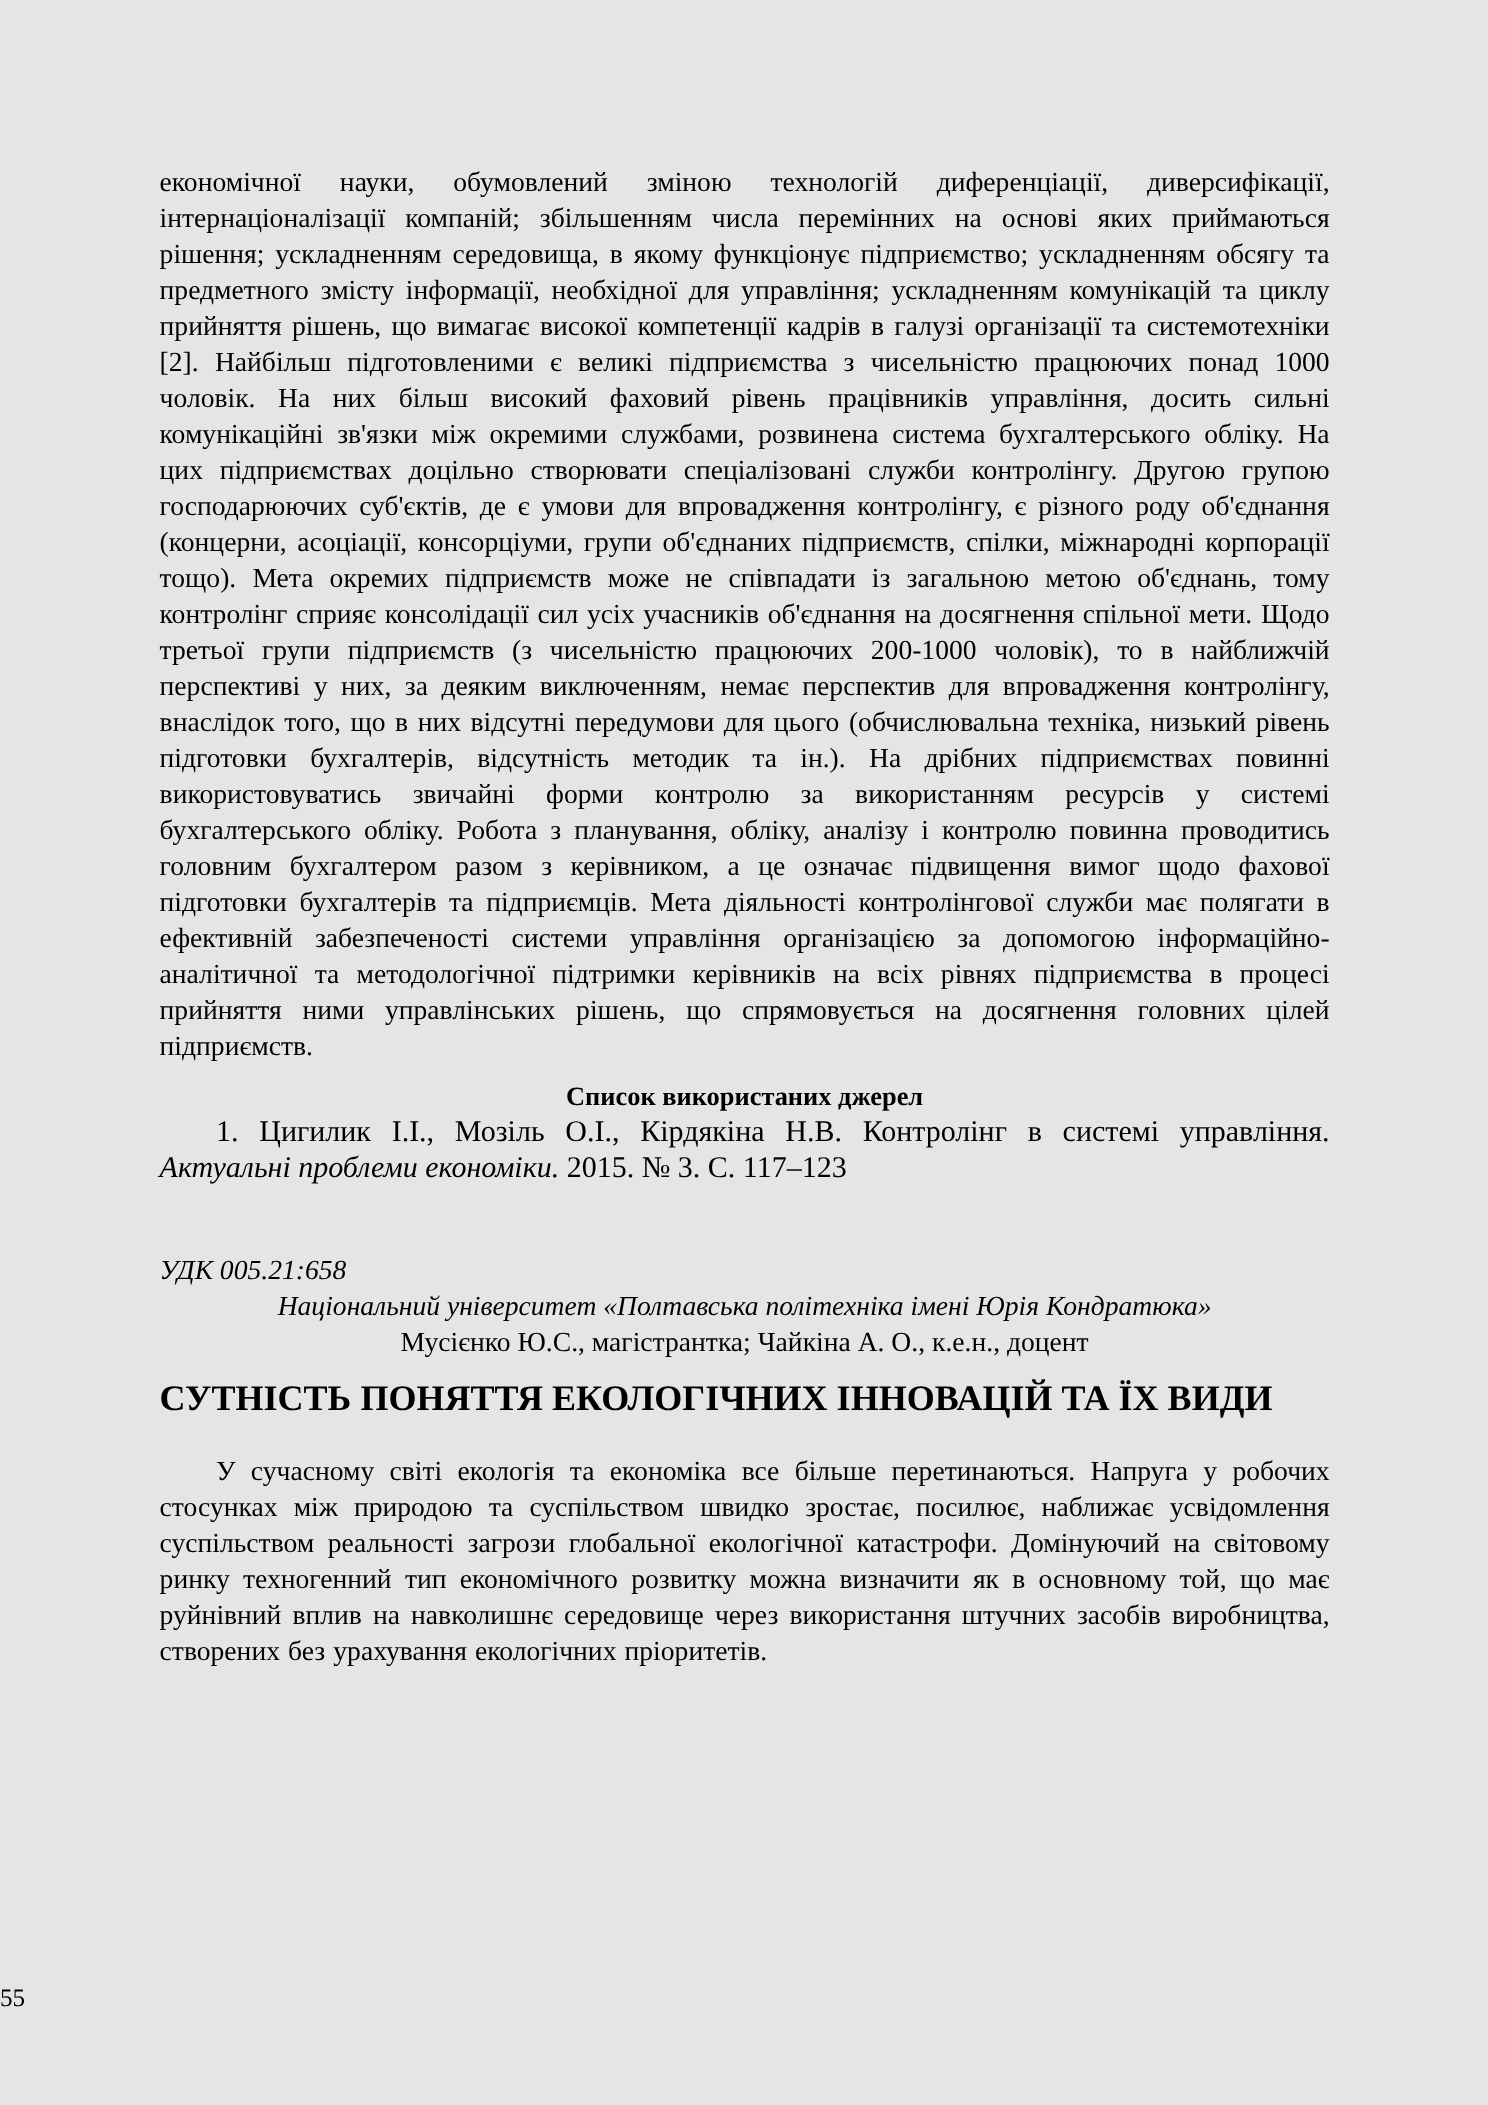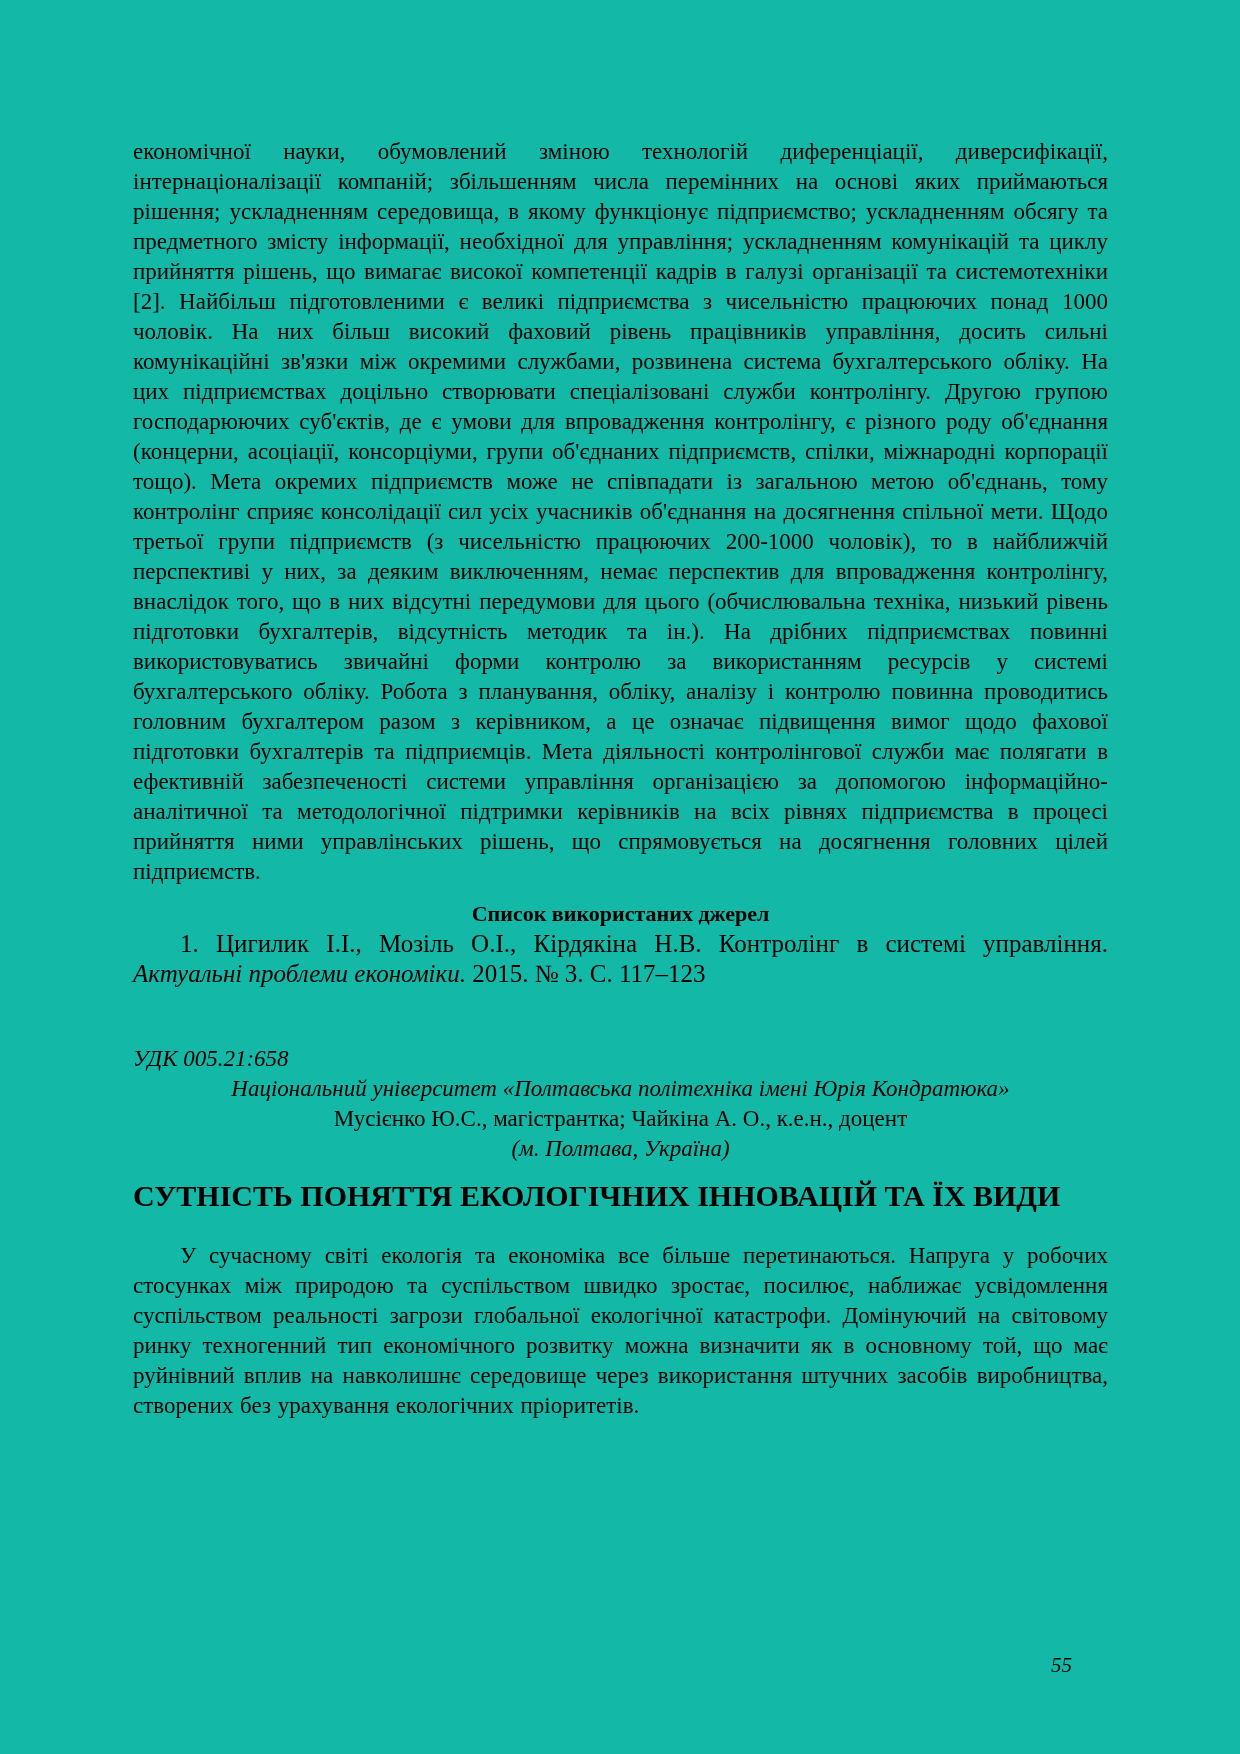--- a/index.html
+++ b/index.html
@@ -4,21 +4,21 @@
 <style>
   html, body {
     margin: 0;
     padding: 0;
     background: #ffffff;
   }
   .page {
     position: relative;
     width: 1240px;
     height: 1754px;
-    background: #14b8a6;
+    background: #e5e5e5;
     color: #000000;
     font-family: "Liberation Serif", "DejaVu Serif", serif;
     box-sizing: border-box;
     overflow: hidden;
   }
   .content {
     position: absolute;
     left: 133px;
     top: 137px;
     width: 975px;
@@ -71,24 +71,23 @@
     text-align: left;
   }
   .intro {
     margin-top: 30px;
   }
   .page-footer {
     position: absolute;
     left: 0;
     top: 1652px;
     width: 1072px;
-    text-align: right;
+    text-align: left;
     font-size: 21px;
     line-height: 26px;
-    font-style: italic;
   }
 </style>
 </head>
 <body>
 
 <div class="page">
   <div class="content">
 
     <p class="para">економічної науки, обумовлений зміною технологій диференціації, диверсифікації, інтернаціоналізації компаній; збільшенням числа перемінних на основі яких приймаються рішення; ускладненням середовища, в якому функціонує підприємство; ускладненням обсягу та предметного змісту інформації, необхідної для управління; ускладненням комунікацій та циклу прийняття рішень, що вимагає високої компетенції кадрів в галузі організації та системотехніки [2].  Найбільш підготовленими є великі підприємства з чисельністю працюючих понад 1000 чоловік. На них більш високий фаховий рівень працівників управління, досить сильні комунікаційні зв'язки між окремими службами, розвинена система бухгалтерського обліку. На цих підприємствах доцільно створювати спеціалізовані служби контролінгу. Другою групою господарюючих суб'єктів, де є умови для впровадження контролінгу, є різного роду об'єднання (концерни, асоціації, консорціуми, групи об'єднаних підприємств, спілки, міжнародні корпорації тощо). Мета окремих підприємств може не співпадати із загальною метою об'єднань, тому контролінг сприяє консолідації сил усіх учасників об'єднання на досягнення спільної мети. Щодо третьої групи підприємств (з чисельністю працюючих 200-1000 чоловік), то в найближчій перспективі у них, за деяким виключенням, немає перспектив для впровадження контролінгу, внаслідок того, що в них відсутні передумови для цього (обчислювальна техніка, низький рівень підготовки бухгалтерів, відсутність методик та ін.). На дрібних підприємствах повинні використовуватись звичайні форми контролю за використанням ресурсів у системі бухгалтерського обліку. Робота з планування, обліку, аналізу і контролю повинна проводитись головним бухгалтером разом з керівником, а це означає підвищення вимог щодо фахової підготовки бухгалтерів та підприємців. Мета діяльності контролінгової служби має полягати в ефективній забезпеченості системи управління організацією за допомогою інформаційно-аналітичної та методологічної підтримки керівників на всіх рівнях підприємства в процесі прийняття ними управлінських рішень, що спрямовується на досягнення головних цілей підприємств.</p>
 
@@ -96,21 +95,20 @@
 
     <p class="ref"><span>1. Цигилик І.І., Мозіль О.І., Кірдякіна Н.В. Контролінг в системі управління. </span><span class="italic">Актуальні проблеми економіки.</span><span> 2015. № 3. С. 117–123</span></p>
 
 
     <p class="udc">УДК 005.21:658</p>
 
     <p class="center-line italic">Національний університет «Полтавська політехніка імені Юрія Кондратюка»</p>
 
     <p class="center-line">Мусієнко Ю.С., магістрантка; Чайкіна А. О., к.е.н., доцент</p>
 
-    <p class="center-line italic">(м. Полтава, Україна)</p>
 
     <p class="article-title">СУТНІСТЬ ПОНЯТТЯ ЕКОЛОГІЧНИХ ІННОВАЦІЙ ТА ЇХ ВИДИ</p>
 
     <p class="para indent intro">У сучасному світі екологія та економіка все більше перетинаються. Напруга у робочих стосунках між природою та суспільством швидко зростає, посилює, наближає усвідомлення суспільством реальності загрози глобальної екологічної катастрофи. Домінуючий на світовому ринку техногенний тип економічного розвитку можна визначити як в основному той, що має руйнівний вплив на навколишнє середовище через використання штучних засобів виробництва, створених без урахування екологічних пріоритетів.</p>
 
   </div>
 
   <div class="page-footer">55</div>
 </div>
 

